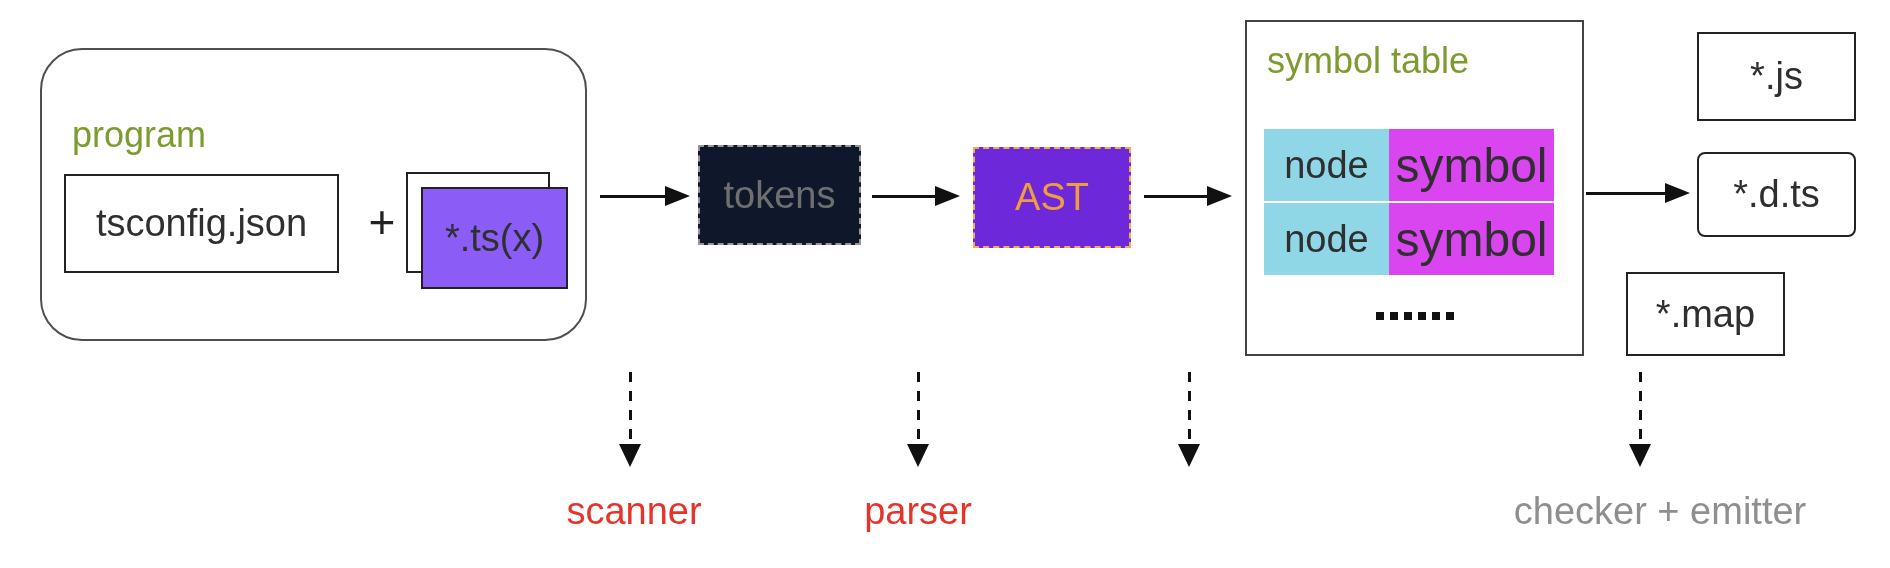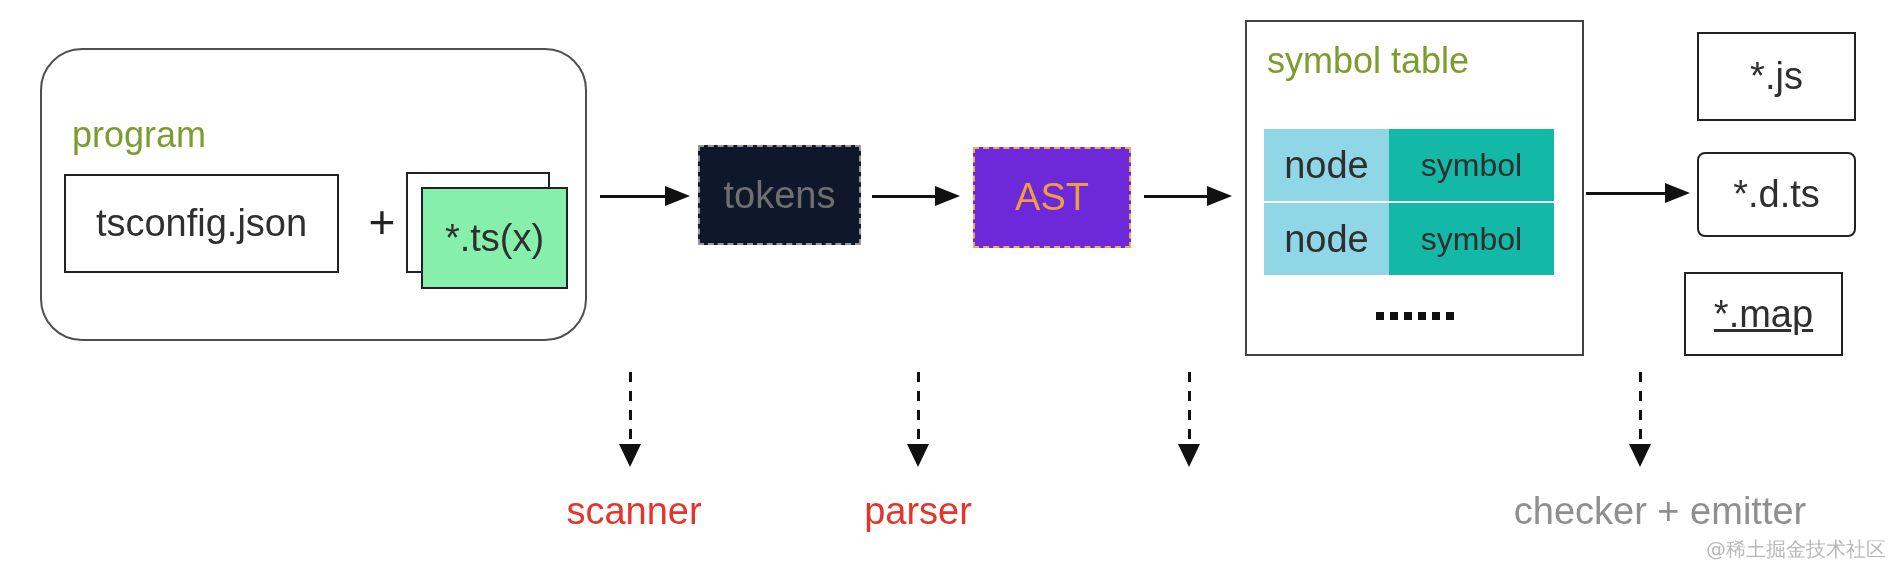--- a/index.html
+++ b/index.html
@@ -29,21 +29,21 @@
     position:absolute;left:308px;top:124px;width:64px;height:95px;
     display:flex;align-items:center;justify-content:center;
     font-size:46px;color:#222;
   }
   .stack-back{
     position:absolute;left:364px;top:122px;width:140px;height:97px;
     border:2.5px solid #222;background:#fff;
   }
   .stack-front{
     position:absolute;left:379px;top:137px;width:143px;height:98px;
-    border:2.5px solid #222;background:#86efac;
+    border:2.5px solid #222;background:#8b5cf6;
     display:flex;align-items:center;justify-content:center;
     font-size:38px;color:#2f2f2f;
   }
   
   .tokens-box{
     position:absolute;left:698px;top:145px;width:159px;height:96px;
     border:2.5px dashed #979797;background:#0f172a;
     display:flex;align-items:center;justify-content:center;
     font-size:38px;color:#6f6f6f;
   }
@@ -66,39 +66,39 @@
     position:absolute;left:17px;top:107px;width:298px;
   }
   .sym-row{display:flex;height:72px;}
   .sym-row + .sym-row{margin-top:2px;}
   .cell-node{
     width:125px;background:#8fd6e7;
     display:flex;align-items:center;justify-content:center;
     font-size:38px;color:#2f2f2f;text-align:right;
   }
   .cell-symbol{
-    width:165px;background:#14b8a6;
-    display:flex;align-items:center;justify-content:center;
-    font-size:32px;color:#2f2f2f;
+    width:165px;background:#d946ef;
+    display:flex;align-items:center;justify-content:center;
+    font-size:48px;color:#2f2f2f;
   }
   .dots-row{
     position:absolute;left:58px;top:290px;width:220px;
     display:flex;justify-content:center;gap:6px;
   }
   .dot{width:8px;height:8px;background:#111;}
   
   .out-box{
     position:absolute;width:155px;
     border:2.5px solid #222;background:#fff;
     display:flex;align-items:center;justify-content:center;
     font-size:38px;color:#2f2f2f;
   }
   .out-js{left:1697px;top:32px;height:85px;}
   .out-dts{left:1697px;top:152px;height:81px;border-radius:8px;}
-  .out-map{left:1684px;top:272px;height:80px;text-decoration:underline;}
+  .out-map{left:1626px;top:272px;height:80px;}
   
   .arrow-right{position:absolute;height:20px;}
   .arrow-right .shaft{
     position:absolute;left:0;top:8.5px;height:3.5px;background:#111;
   }
   .arrow-right .head{
     position:absolute;right:0;top:0;width:0;height:0;
     border-top:10px solid transparent;border-bottom:10px solid transparent;
     border-left:25px solid #111;
   }
@@ -218,14 +218,13 @@
   </div>
   <div class="arrow-down" style="left:1629px;top:372px;">
     <div class="dline"></div>
     <div class="dhead"></div>
   </div>
 
   <div class="phase-label phase-red" style="left:918px;">parser</div>
   <div class="phase-label phase-red" style="left:634px;">scanner</div>
   <div class="phase-label phase-gray" style="left:1640px;">checker + emitter</div>
 
-  <div class="watermark">@稀土掘金技术社区</div>
 </div>
 
 </body></html>

